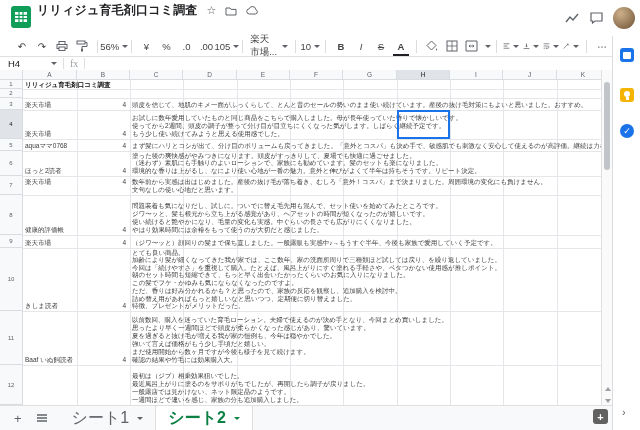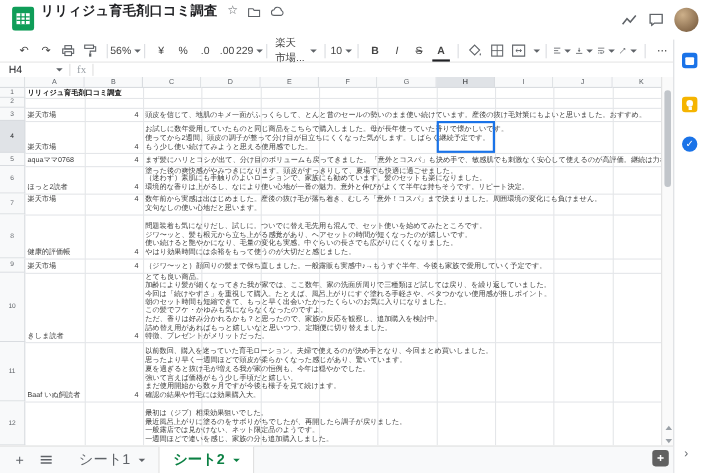--- a/index.html
+++ b/index.html
@@ -75,21 +75,21 @@
   .keep{background:#f5b400;top:52px;}
   .keep-in{position:absolute;left:4px;top:3px;width:6px;height:6px;background:#fff;border-radius:50%;}
   .keep-in2{position:absolute;left:5.5px;top:9px;width:3px;height:2.5px;background:#fff;}
   .tasks{background:#1a73e8;top:88px;border-radius:50%;color:#fff;font-size:9px;display:flex;
          align-items:center;justify-content:center;}
   .sp-chev{position:absolute;left:9px;bottom:12px;color:#5f6368;font-size:11px;}
   
   .bottombar{position:absolute;left:0;top:405px;width:612px;height:25px;background:#f8f9fa;
              border-top:1px solid #e0e0e0;display:flex;align-items:center;box-sizing:border-box;}
   .bb-btn{color:#5f6368;font-size:13px;margin-left:14px;line-height:13px;}
-  .tab{display:flex;align-items:center;gap:5px;height:24px;padding:0 12px;font-size:13px;color:#5f6368;}
+  .tab{display:flex;align-items:center;gap:5px;height:24px;padding:0 12px;font-size:16px;color:#5f6368;}
   .tab .car{border-top-color:#5f6368;}
   .tab.active{background:#fff;color:#0b8043;font-weight:bold;border-left:1px solid #e0e0e0;
               border-right:1px solid #e0e0e0;padding-left:12px;}
   .tab.active .car{border-top-color:#0b8043;}
   .explore{position:absolute;left:593px;top:3px;width:15px;height:15px;border-radius:3px;background:#616161;
            color:#fff;display:flex;align-items:center;justify-content:center;font-size:11px;font-weight:bold;}
   svg{display:block;}
 </style>
 </head>
 <body>
@@ -154,21 +154,21 @@
   <span class="tbtn">
       <span class="ttxt">56%</span>
       <span class="car"></span>
     </span>
   <span class="tsep"></span>
   <span class="tbtn ttxt">¥</span>
   <span class="tbtn ttxt">%</span>
   <span class="tbtn ttxt">.0</span>
   <span class="tbtn ttxt">.00</span>
   <span class="tbtn">
-      <span class="ttxt">229</span>
+      <span class="ttxt">105</span>
       <span class="car"></span>
     </span>
   <span class="tsep"></span>
   <span class="tbtn">
       <span class="ttxt">楽天市場...</span>
       <span class="car"></span>
     </span>
   <span class="tsep"></span>
   <span class="tbtn">
       <span class="ttxt">10</span>

